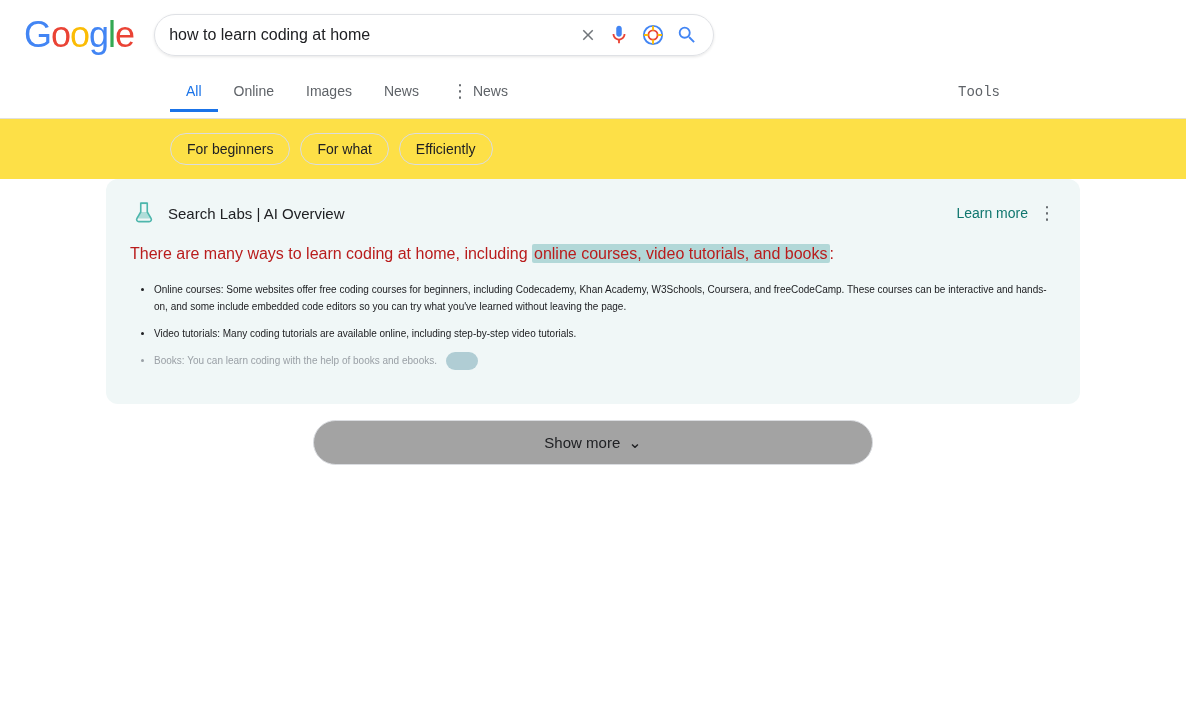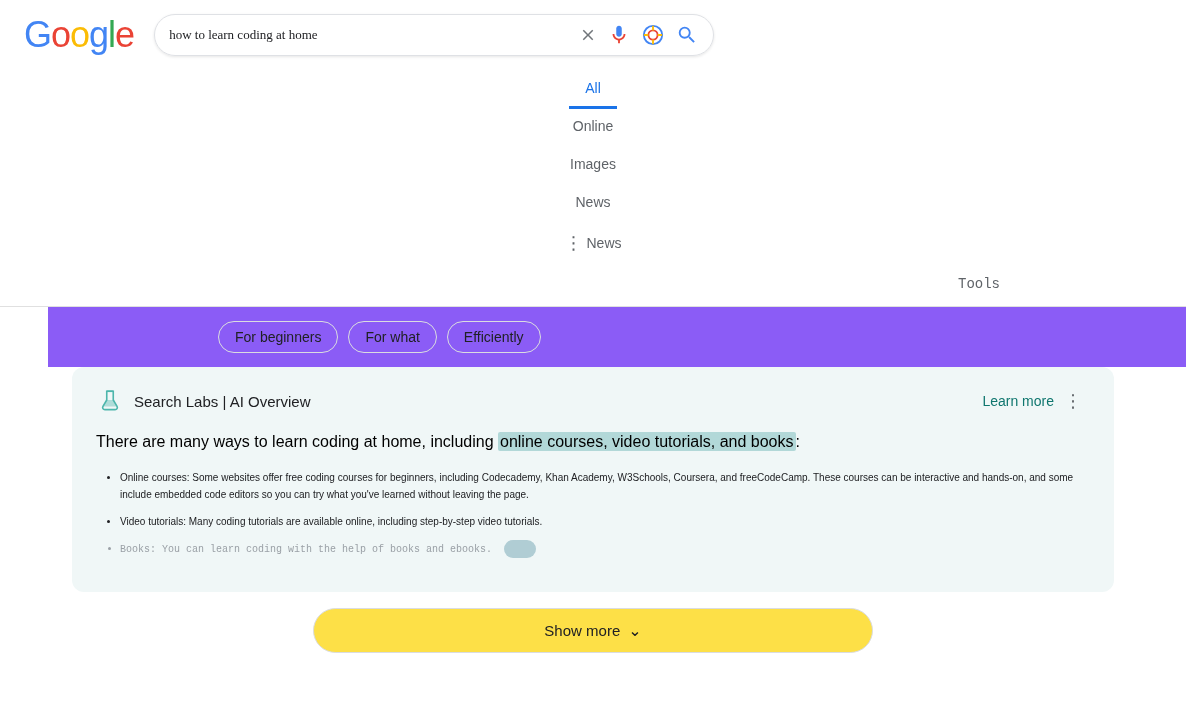--- a/index.html
+++ b/index.html
@@ -39,24 +39,23 @@
       border-radius: 24px;
       padding: 8px 14px;
       width: 560px;
       gap: 10px;
       box-shadow: 0 1px 3px rgba(0,0,0,0.1);
     }
     .search-input {
       flex: 1;
       border: none;
       outline: none;
-      font-size: 13px;
+      font-size: 16px;
       color: #202124;
       background: transparent;
-      font-family: Liberation Serif, serif;
     }
     .search-icons {
       display: flex;
       align-items: center;
       gap: 10px;
     }
 
     
     .icon-x {
       width: 18px;
@@ -98,21 +97,20 @@
     }
 
     
     .nav-tabs {
       display: flex;
       align-items: center;
       padding: 4px 170px;
       border-bottom: 1px solid #e0e0e0;
       gap: 0;
       margin-top: 10px;
-      flex-direction: column;
     }
     .nav-tab {
       padding: 10px 16px;
       font-size: 14px;
       color: #5f6368;
       cursor: pointer;
       border-bottom: 3px solid transparent;
       margin-bottom: -1px;
       white-space: nowrap;
       display: flex;
@@ -136,39 +134,38 @@
       cursor: pointer;
       font-family: Liberation Mono, monospace;
     }
 
     
     .chips-row {
       display: flex;
       align-items: center;
       gap: 10px;
       padding: 14px 170px;
-      background: #8b5cf6;
-      margin-left: 48px;
+      background: #fde047;
     }
     .chip {
       border: 1px solid #dadce0;
       border-radius: 20px;
       padding: 7px 16px;
       font-size: 14px;
       color: #202124;
       cursor: pointer;
       white-space: nowrap;
     }
 
     
     .ai-overview {
-      margin: 0 72px;
+      margin: 0 106px;
       background: #f0f7f7;
       border-radius: 12px;
-      padding: 20px 32px 24px 24px;
+      padding: 20px 24px 24px 24px;
     }
 
     .ai-header {
       display: flex;
       align-items: center;
       justify-content: space-between;
       margin-bottom: 14px;
     }
     .ai-header-left {
       display: flex;
@@ -199,21 +196,21 @@
       text-decoration: none;
     }
     .three-dot-btn {
       cursor: pointer;
       color: #5f6368;
       font-size: 18px;
     }
 
     .ai-body-text {
       font-size: 16px;
-      color: #000000;
+      color: #b91c1c;
       line-height: 1.6;
       margin-bottom: 14px;
     }
     .highlighted-phrase {
       background: #b2d8d8;
       border-radius: 2px;
       padding: 1px 2px;
     }
 
     .ai-list {
@@ -221,36 +218,35 @@
       padding-left: 24px;
       font-size: 10px;
       color: #202124;
       line-height: 1.7;
     }
     .ai-list li {
       margin-bottom: 10px;
     }
     .ai-list li.faded {
       color: #9aa0a6;
-      font-family: Liberation Mono, monospace;
     }
 
     
     .show-more-wrap {
       display: flex;
       justify-content: center;
       margin: 16px 170px 0 170px;
     }
     .show-more-btn {
       border: 1px solid #dadce0;
       border-radius: 24px;
       padding: 12px 24px;
       font-size: 15px;
       color: #202124;
-      background: #fde047;
+      background: #a3a3a3;
       cursor: pointer;
       display: flex;
       align-items: center;
       gap: 8px;
       width: 560px;
       justify-content: center;
     }
     .chevron-down {
       font-size: 16px;
     }

